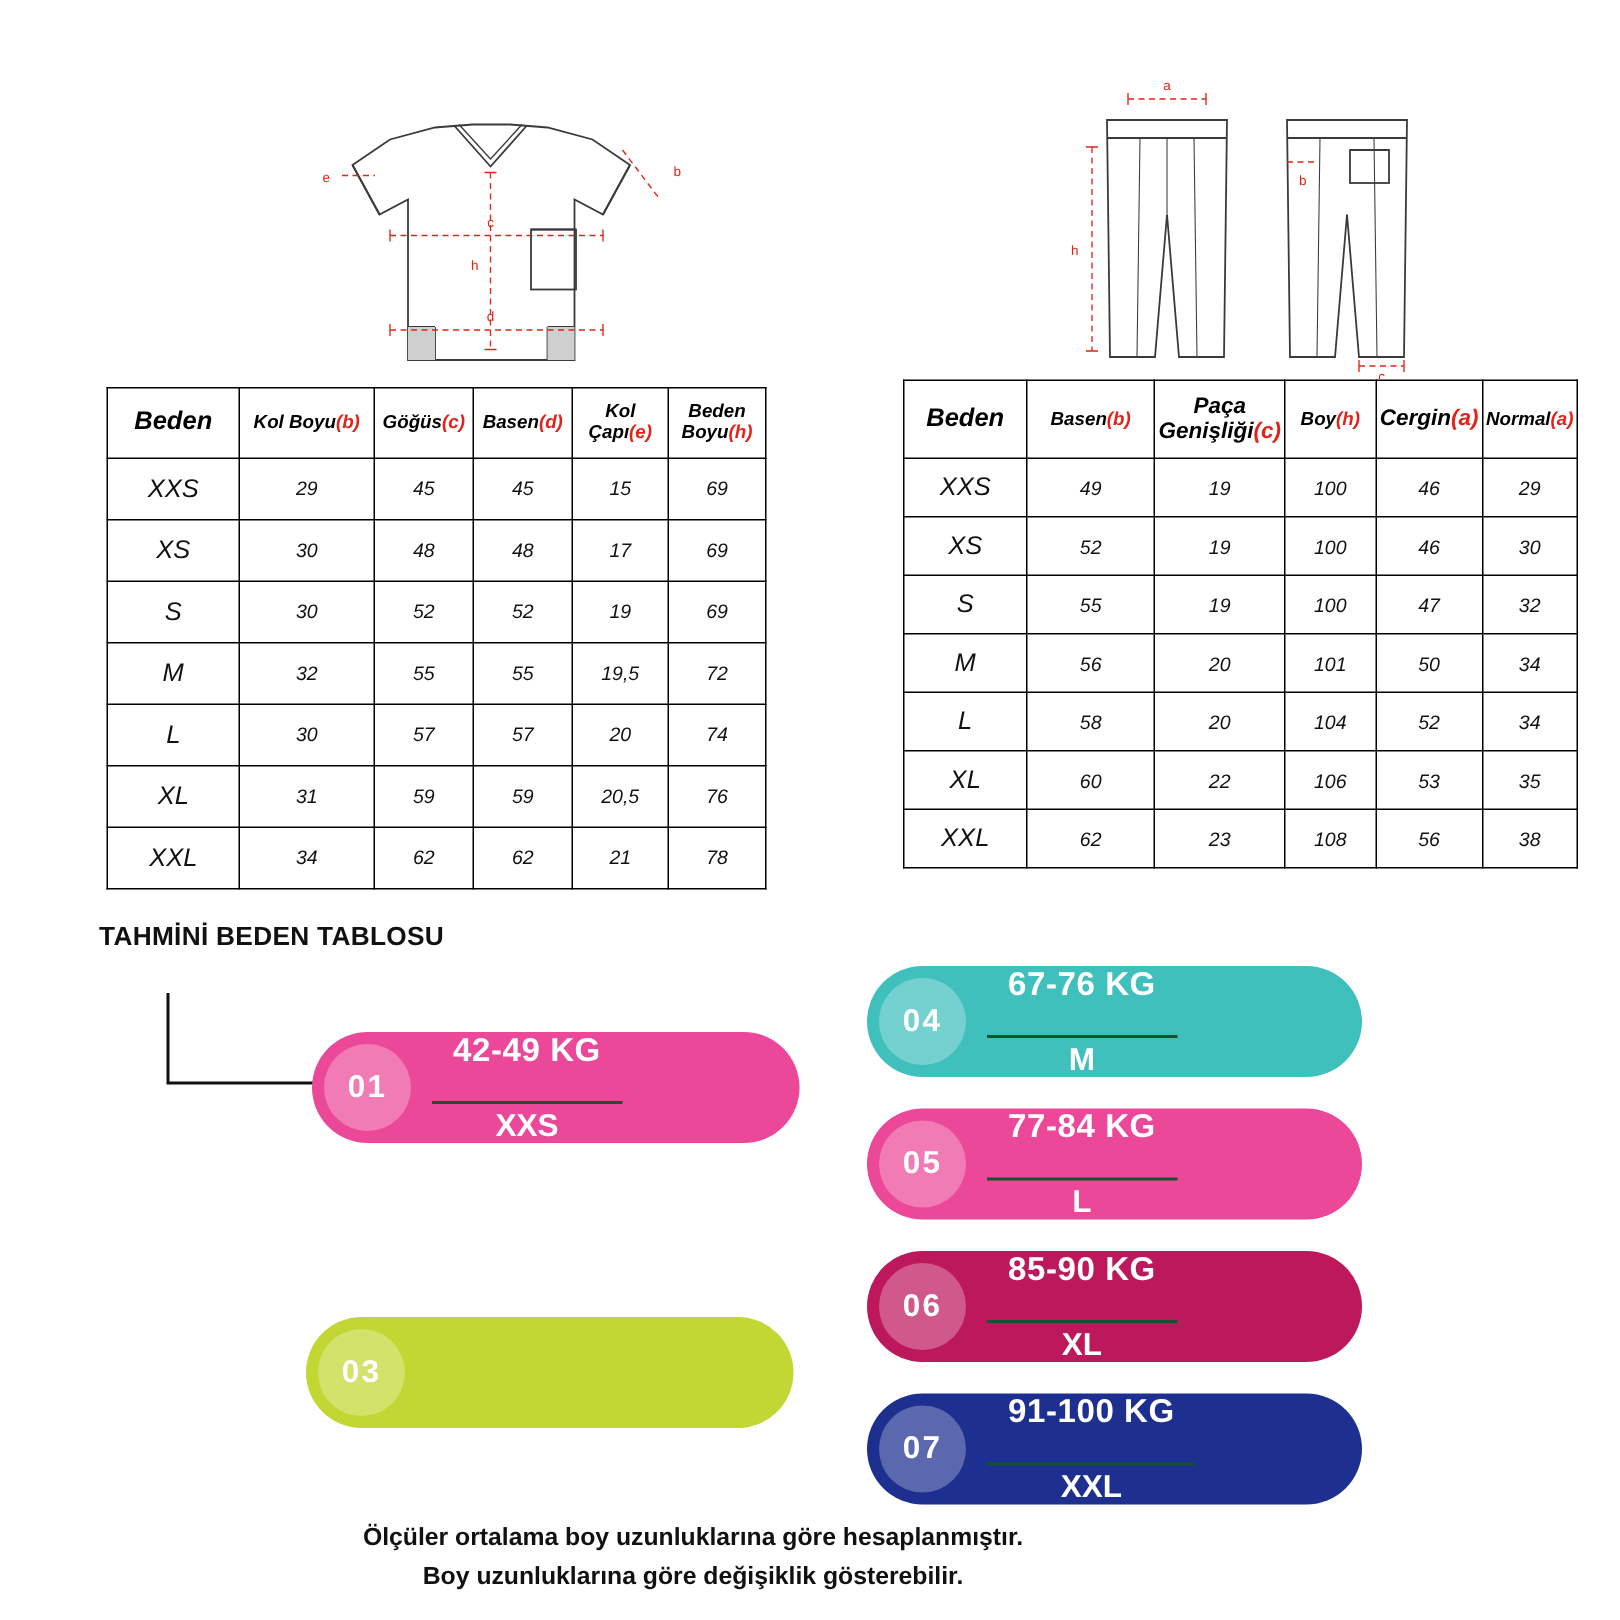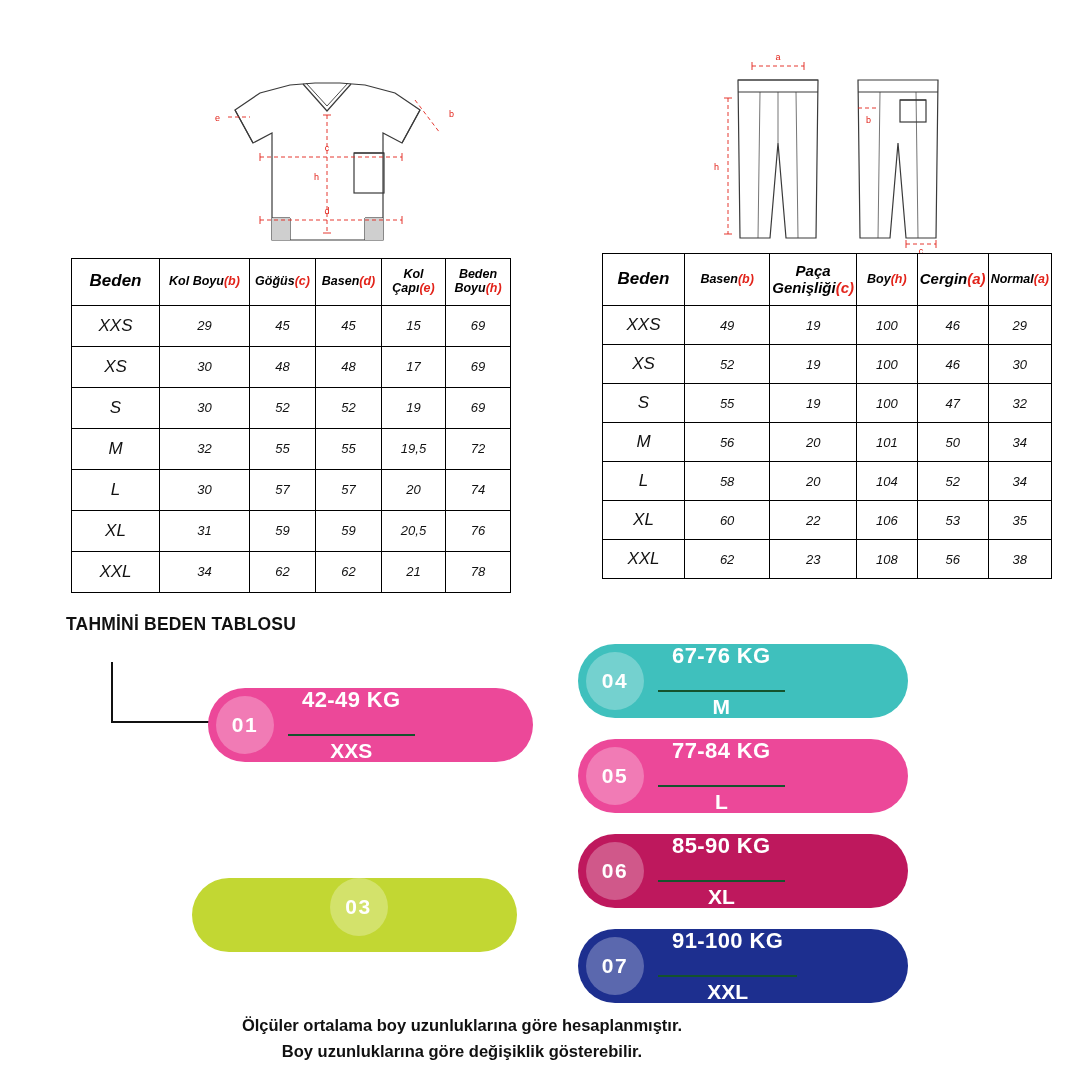--- a/index.html
+++ b/index.html
@@ -90,21 +90,21 @@
     font-size: 22px; font-weight: bold; letter-spacing: 0.4px;
     padding: 0 14px 21px 14px;
     border-bottom: 2px solid #14532d;
   }
   .pill .size {
     font-size: 21px; font-weight: bold; margin-top: 3px;
   }
 
   #pill-01 { left: 208px; top: 688px; width: 325px; background: #ec4899; }
   #pill-02 { left: 208px; top: 783px; width: 325px; background: #fbb040; }
-  #pill-03 { left: 192px; top: 878px; width: 325px; background: #c2d733; flex-direction: column; }
+  #pill-03 { left: 204px; top: 878px; width: 325px; background: #c2d733; }
   #pill-04 { left: 578px; top: 644px; width: 330px; background: #3fc0bd; }
   #pill-05 { left: 578px; top: 739px; width: 330px; background: #ec4899; }
   #pill-06 { left: 578px; top: 834px; width: 330px; background: #be185d; }
   #pill-07 { left: 578px; top: 929px; width: 330px; background: #1d2f8f; }
 
   #footnote {
     position: absolute; left: 0; top: 1013px; width: 924px;
     text-align: center;
     font-size: 16.5px; font-weight: bold; color: #111;
     line-height: 1.55;

